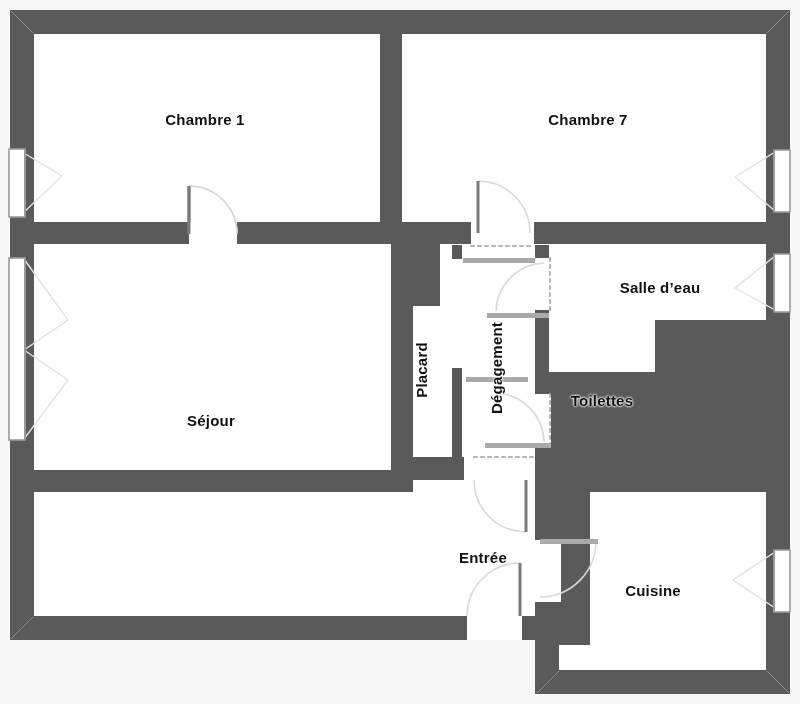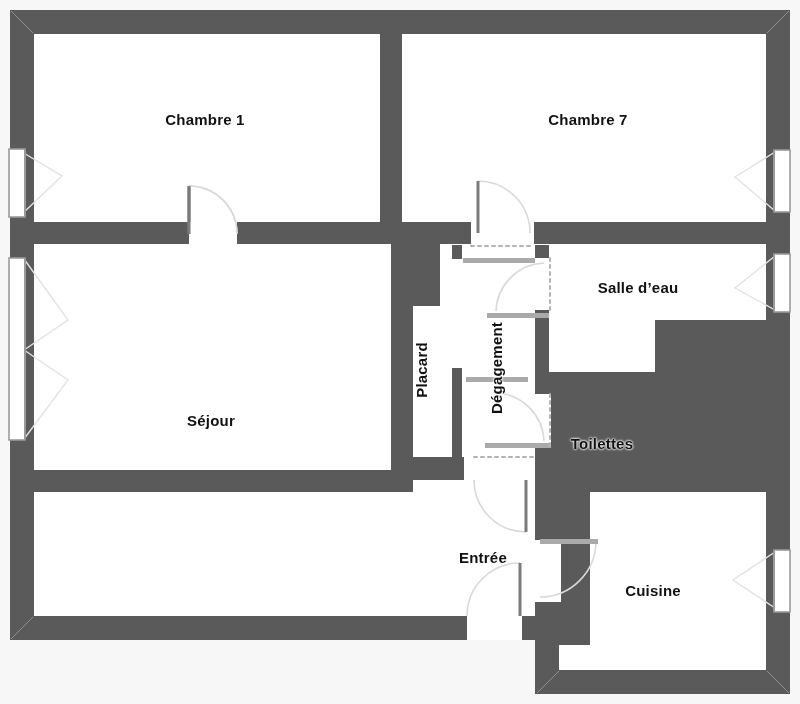--- a/index.html
+++ b/index.html
@@ -199,20 +199,20 @@
         <rect x="774" y="550" width="16" height="62" fill="#ffffff" stroke="#9a9a9a" stroke-width="1.6"></rect>
         <line x1="774" y1="551" x2="774" y2="611" stroke="#9a9a9a" stroke-width="2"></line>
       </g>
     </g>
 
   </svg>
 
   <div class="room-label lbl-h" style="left:205px;top:119px">Chambre 1</div>
   <div class="room-label lbl-h" style="left:588px;top:119px">Chambre 7</div>
   <div class="room-label lbl-h" style="left:211px;top:420px">Séjour</div>
-  <div class="room-label lbl-h" style="left:638px;top:287px">Salle d’eau</div>
-  <div class="room-label lbl-h" style="left:602px;top:443px">Toilettes</div>
+  <div class="room-label lbl-h" style="left:660px;top:287px">Salle d’eau</div>
+  <div class="room-label lbl-h" style="left:602px;top:400px">Toilettes</div>
   <div class="room-label lbl-h" style="left:483px;top:557px">Entrée</div>
   <div class="room-label lbl-h" style="left:653px;top:590px">Cuisine</div>
   <div class="room-label lbl-v" style="left:421px;top:370px">Placard</div>
   <div class="room-label lbl-v" style="left:496px;top:368px">Dégagement</div>
 
 </div>
 
 </body></html>

